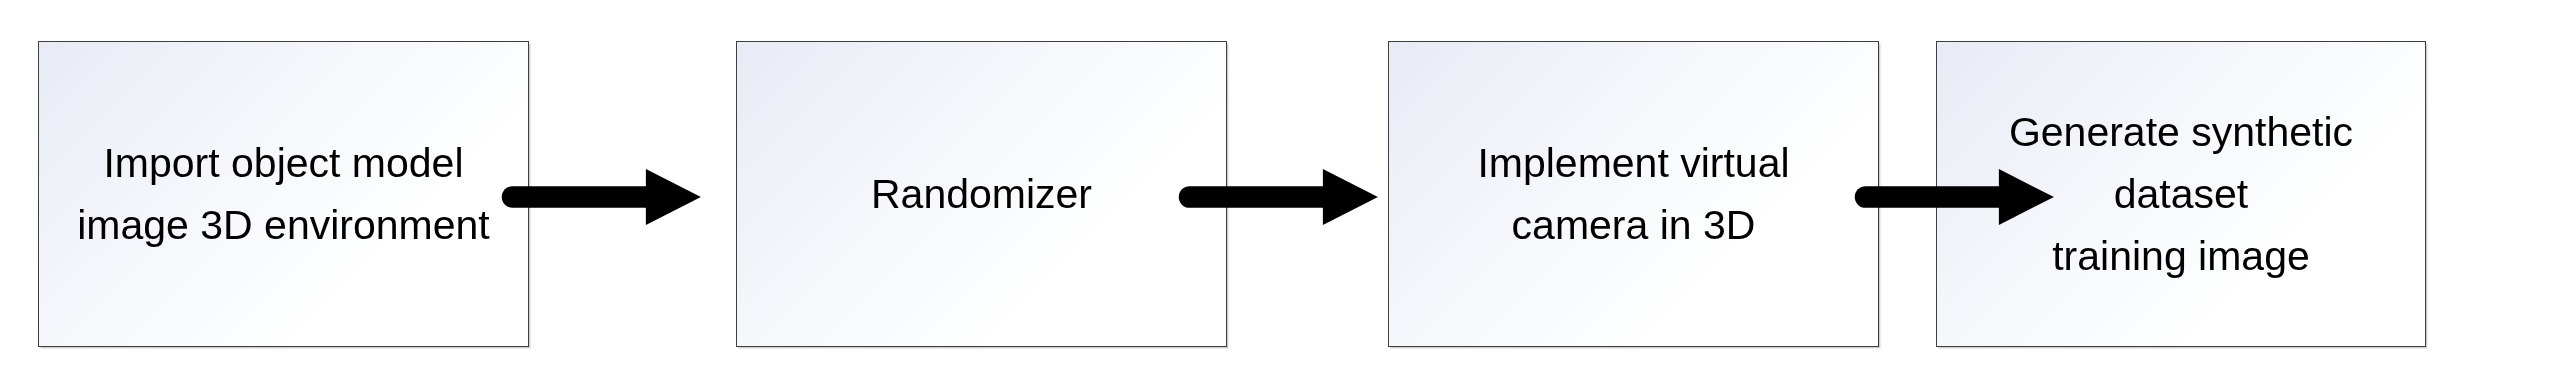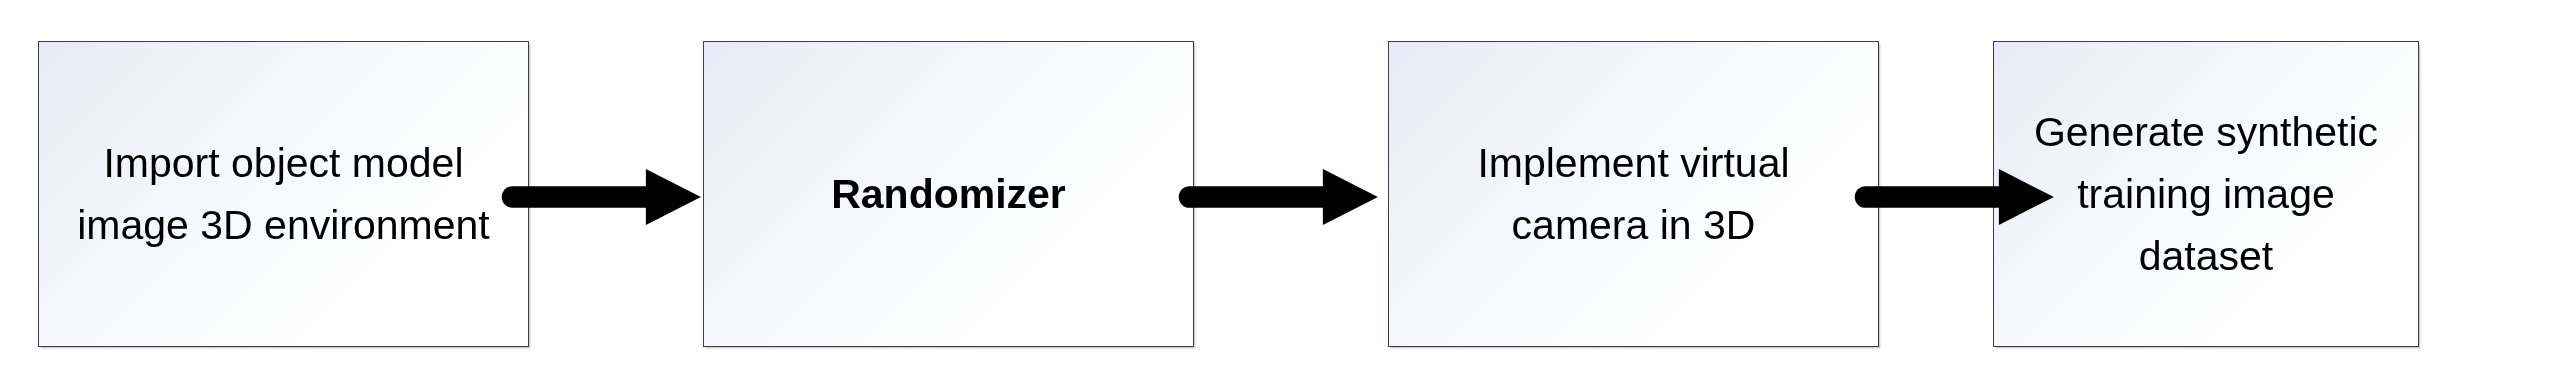--- a/index.html
+++ b/index.html
@@ -25,23 +25,23 @@
     box-shadow: 2.3px 2.3px 1.6px rgba(130,130,130,0.40);
     display: flex;
     align-items: center;
     justify-content: center;
     text-align: center;
     color: #000000;
     font-size: 41px;
     line-height: 62px;
   }
   .step-box.b1 { left: 38px;   width: 491px; text-align: center; }
-  .step-box.b2 { left: 703px;  width: 491px; font-weight: bold; }
+  .step-box.b2 { left: 736px;  width: 491px; }
   .step-box.b3 { left: 1388px; width: 491px; }
-  .step-box.b4 { left: 1993px; width: 426px; }
+  .step-box.b4 { left: 1936px; width: 490px; }
   .step-line {
     white-space: pre-wrap; 
   }
   .arrow {
     position: absolute;
     top: 166px;
     width: 203px;
     height: 62px;
     z-index: 3;
   }
@@ -85,19 +85,19 @@
   </div>
 
   <svg class="arrow a3" viewBox="0 0 260 80">
     <line x1="14" y1="40" x2="192" y2="40" stroke="#000000" stroke-width="28" stroke-linecap="round"></line>
     <polygon points="186,4 257,40 186,76" fill="#000000"></polygon>
   </svg>
 
   <div class="step-box b4">
     <div class="step-label">
       <div class="step-line">Generate synthetic</div>
+      <div class="step-line">dataset</div>
       <div class="step-line">training image</div>
-      <div class="step-line">dataset</div>
     </div>
   </div>
 
 </div>
 
 
 </body></html>

